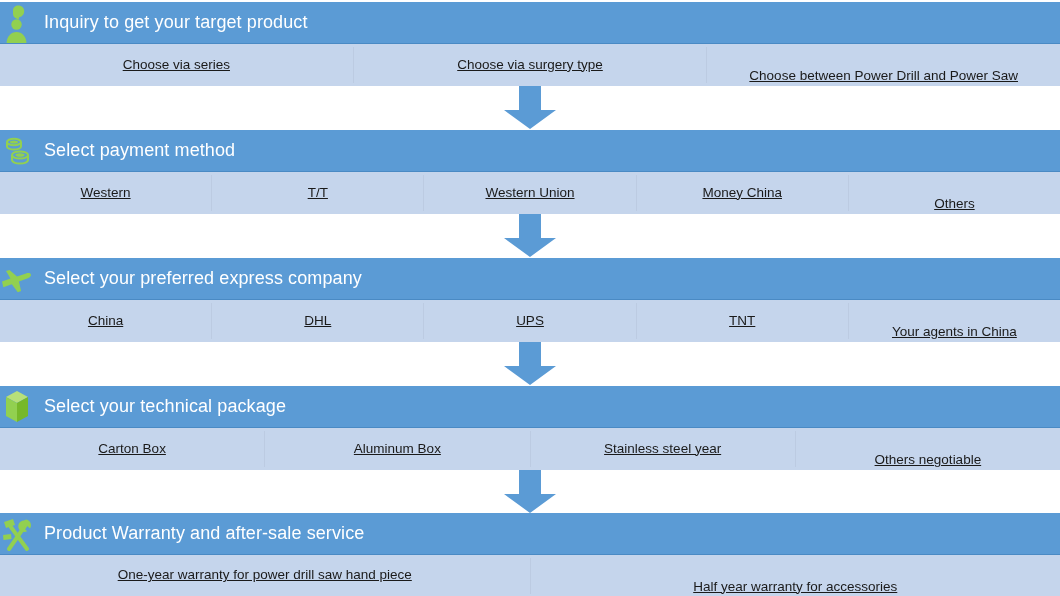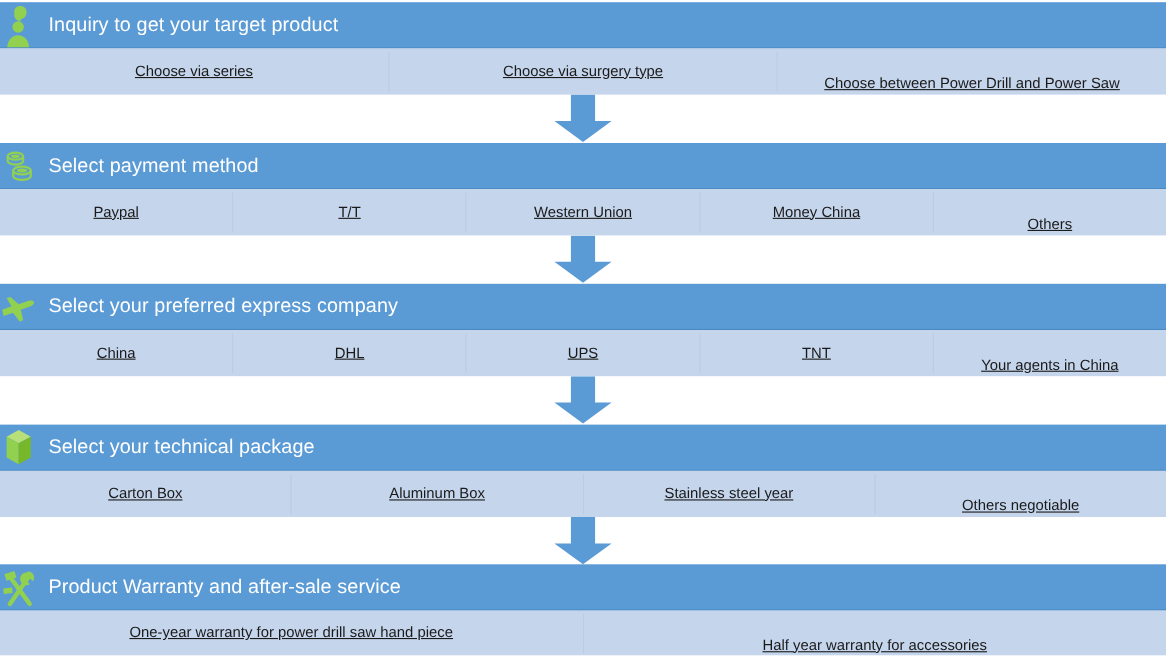--- a/index.html
+++ b/index.html
@@ -134,21 +134,21 @@
           </g>
           <g fill="#92D050">
             <ellipse cx="14" cy="9" rx="4" ry="1.6"></ellipse>
             <ellipse cx="20" cy="22" rx="4.6" ry="1.8"></ellipse>
           </g>
         </svg>
       </span>
       <span class="step-title">Select payment method</span>
     </div>
     <div class="options">
-      <div class="option">Paypal</div>
+      <div class="option">Western</div>
       <div class="option">T/T</div>
       <div class="option">Western Union</div>
       <div class="option">Money China</div>
       <div class="option">Others</div>
     </div>
   </div>
 
   <div class="arrow" id="arrow-2">
     <svg viewBox="0 0 60 44">
       <path d="M19 0 H41 V24 H56 L30 43 L4 24 H19 Z" fill="#5B9BD5"></path>

